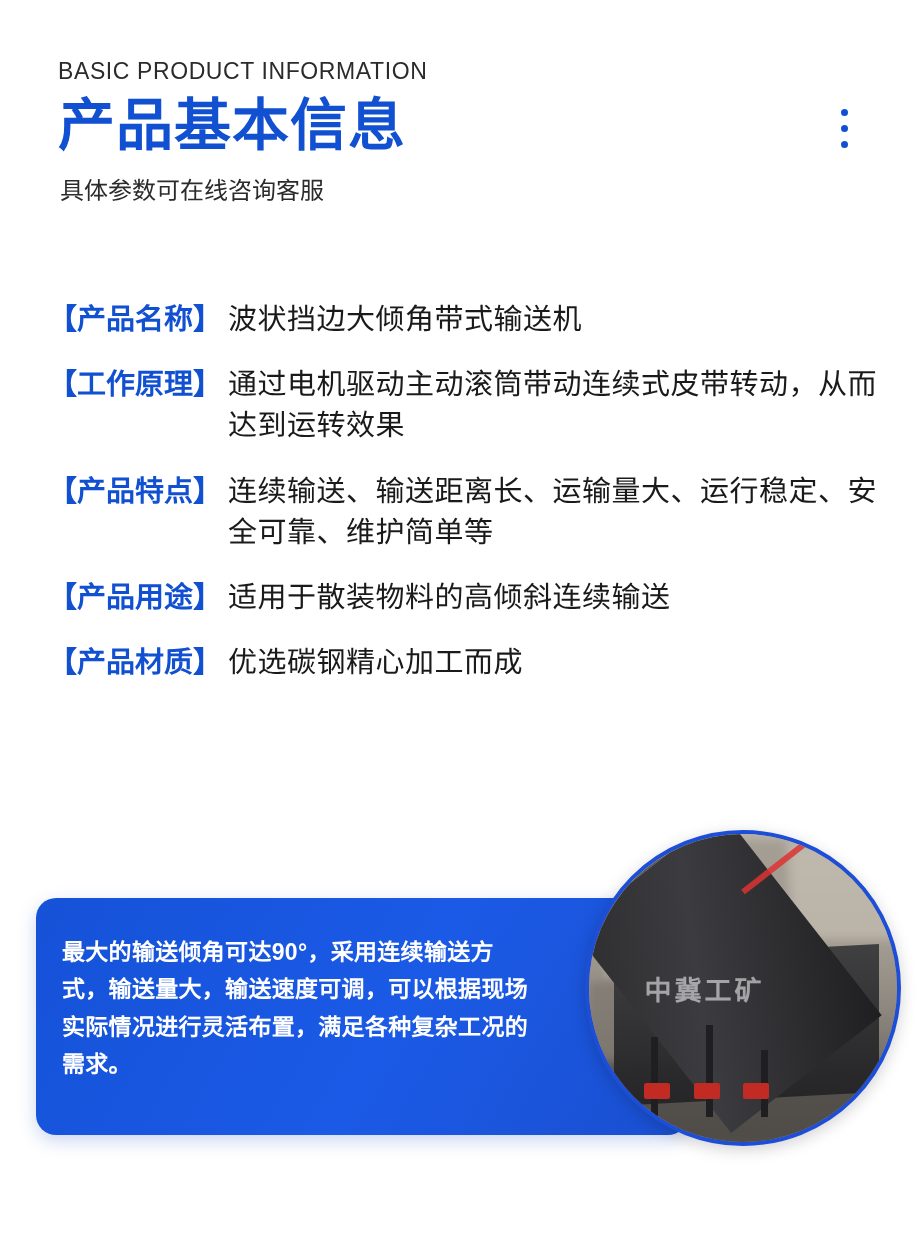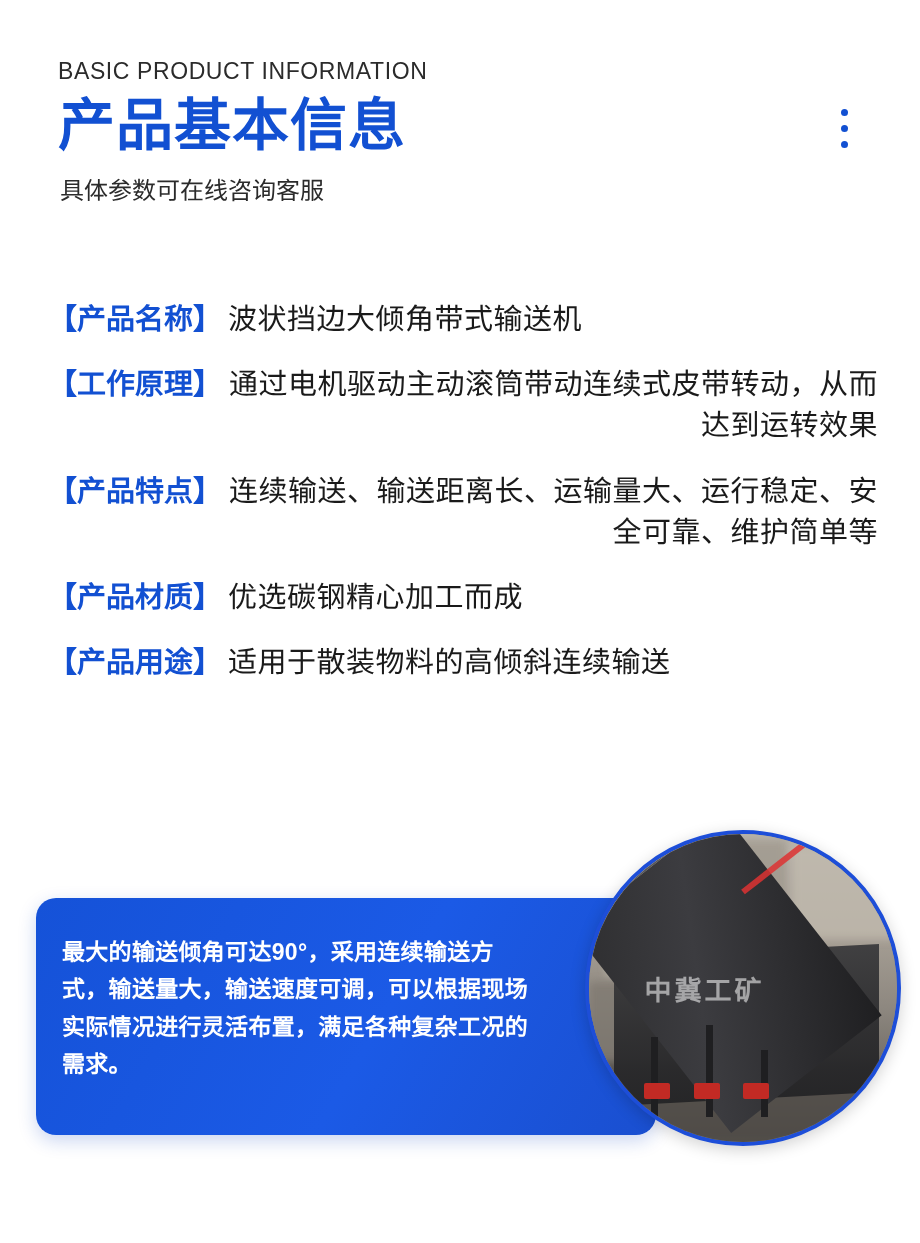--- a/index.html
+++ b/index.html
@@ -91,33 +91,33 @@
     line-height: 1.42;
     flex: 0 0 auto;
   }
   .spec-value {
     color: #1a1a1a;
     font-size: 29px;
     font-weight: 500;
     line-height: 1.42;
     margin-left: 6px;
     letter-spacing: 0.5px;
-    text-align: right;
   }
 
   
   .callout {
     position: absolute;
     left: 36px;
     top: 898px;
     width: 620px;
     height: 237px;
     border-radius: 20px;
     background: linear-gradient(120deg, #1552d8 0%, #1b5ae6 55%, #1a4fd0 100%);
     box-shadow: 0 6px 18px rgba(20,70,190,0.22);
+    padding-left: 32px;
   }
   .callout-text {
     position: absolute;
     left: 26px;
     top: 36px;
     width: 470px;
     color: #ffffff;
     font-size: 23px;
     line-height: 1.62;
     font-weight: 700;
@@ -242,26 +242,26 @@
     </div>
     <div class="spec-row">
       <span class="spec-label">【工作原理】</span>
       <span class="spec-value">通过电机驱动主动滚筒带动连续式皮带转动，从而达到运转效果</span>
     </div>
     <div class="spec-row">
       <span class="spec-label">【产品特点】</span>
       <span class="spec-value">连续输送、输送距离长、运输量大、运行稳定、安全可靠、维护简单等</span>
     </div>
     <div class="spec-row">
+      <span class="spec-label">【产品用途】</span>
+      <span class="spec-value">适用于散装物料的高倾斜连续输送</span>
+    </div>
+    <div class="spec-row">
       <span class="spec-label">【产品材质】</span>
       <span class="spec-value">优选碳钢精心加工而成</span>
-    </div>
-    <div class="spec-row">
-      <span class="spec-label">【产品用途】</span>
-      <span class="spec-value">适用于散装物料的高倾斜连续输送</span>
     </div>
   </div>
 
   <div class="callout">
     <div class="callout-text">最大的输送倾角可达90°，采用连续输送方式，输送量大，输送速度可调，可以根据现场实际情况进行灵活布置，满足各种复杂工况的需求。</div>
   </div>
 
   <div class="photo">
     <div class="photo-scene">
       <div class="blur-shape bs1"></div>

